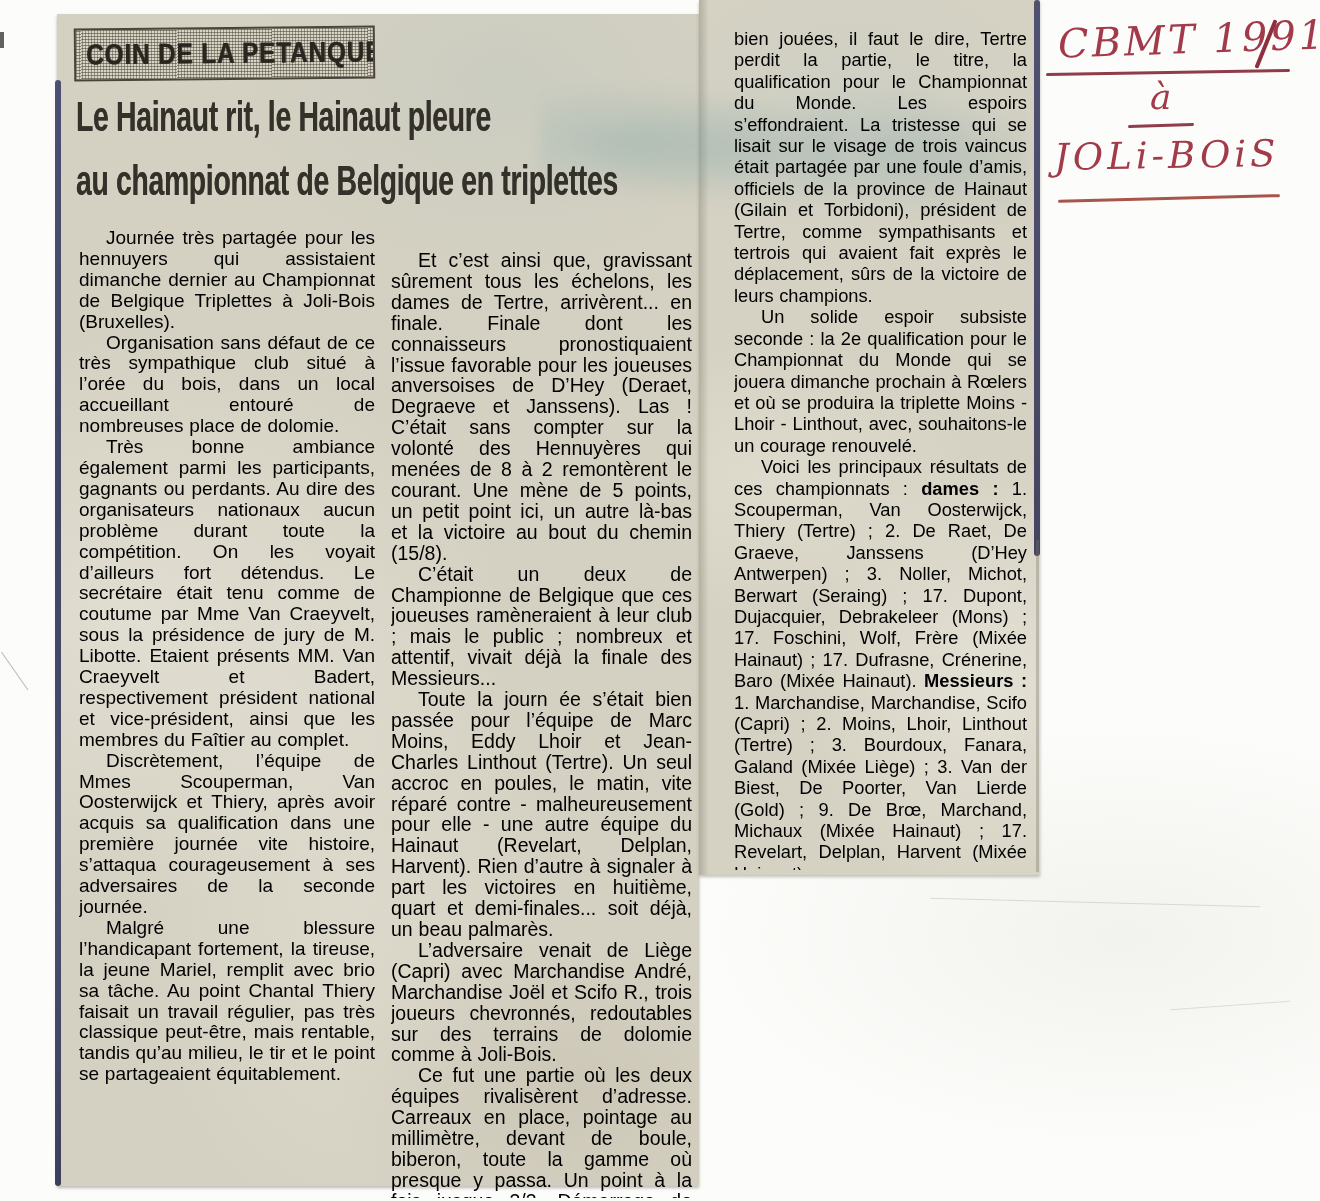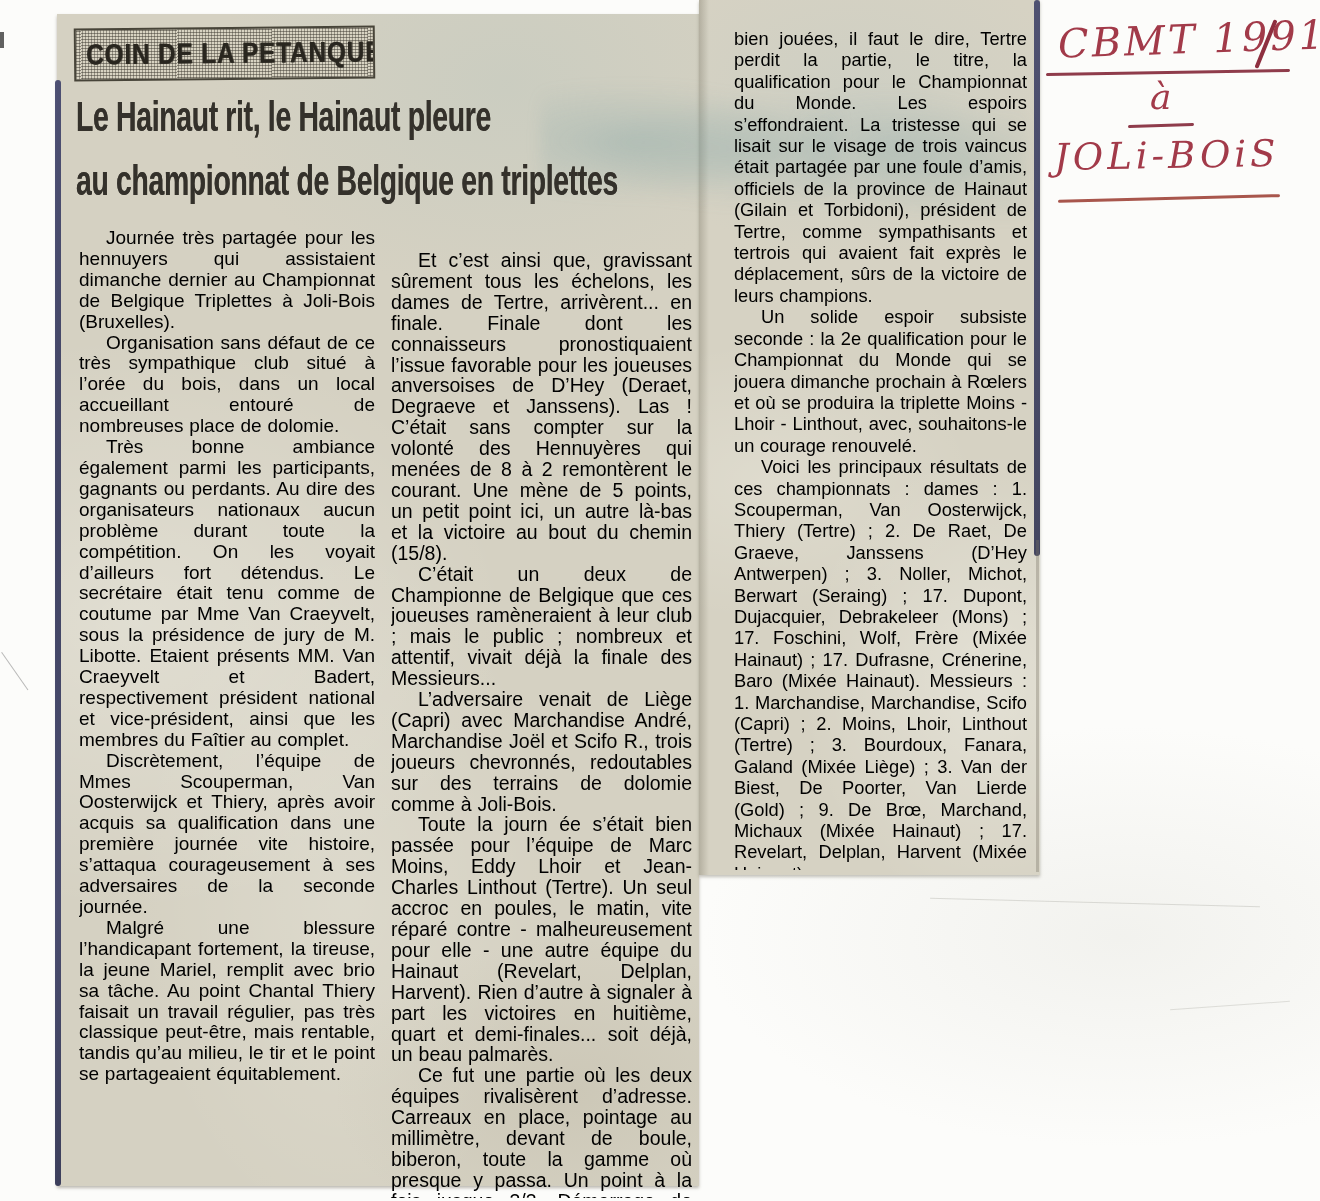--- a/index.html
+++ b/index.html
@@ -117,21 +117,21 @@
     text-align:justify;
     color:#000000;
     overflow:hidden;
     word-spacing:0.5px;
   }
   .col-1{left:79px;top:228px;width:296px;height:952px;font-size:19px;line-height:20.9px;}
   .col-2{left:391px;top:234px;width:301px;height:948px;font-size:19.5px;line-height:20.9px;margin-top:16px;}
   .col-3{left:734px;top:28px;width:293px;height:842px;font-size:18.3px;line-height:21.4px;}
   .col p{margin:0;text-indent:27px;}
   .col p.noindent{text-indent:0;}
-  .col .bold{font-weight:normal;}
+  .col .bold{font-weight:bold;}
   
   .hw{
     position:absolute;
     font-family:"DejaVu Serif", serif;font-style:italic;
     color:#a23a49;white-space:nowrap;
   }
   .hw-1{left:1058px;top:16px;font-size:40px;letter-spacing:3px;transform:rotate(-2deg);}
   .hw-2{left:1150px;top:76px;font-size:36px;}
   .hw-3{left:1054px;top:134px;font-size:37px;letter-spacing:4px;transform:rotate(-1deg);}
   .hw-underline{position:absolute;border-radius:2px;}
@@ -171,22 +171,22 @@
 <div class="col col-1">
     <p><span>Journée très partagée pour les hennuyers qui assistaient dimanche dernier au Championnat de Belgique Triplettes à Joli-Bois (Bruxelles).</span></p>
     <p><span>Organisation sans défaut de ce très sympathique club situé à l’orée du bois, dans un local accueillant entouré de nombreuses place de dolomie.</span></p>
     <p><span>Très bonne ambiance également parmi les participants, gagnants ou perdants. Au dire des organisateurs nationaux aucun problème durant toute la compétition. On les voyait d’ailleurs fort détendus. Le secrétaire était tenu comme de coutume par Mme Van Craeyvelt, sous la présidence de jury de M. Libotte. Etaient présents MM. Van Craeyvelt et Badert, respectivement président national et vice-président, ainsi que les membres du Faîtier au complet.</span></p>
     <p><span>Discrètement, l’équipe de Mmes Scouperman, Van Oosterwijck et Thiery, après avoir acquis sa qualification dans une première journée vite histoire, s’attaqua courageusement à ses adversaires de la seconde journée.</span></p>
     <p><span>Malgré une blessure l’handicapant fortement, la tireuse, la jeune Mariel, remplit avec brio sa tâche. Au point Chantal Thiery faisait un travail régulier, pas très classique peut-être, mais rentable, tandis qu’au milieu, le tir et le point se partageaient équitablement.</span></p>
   </div>
 <div class="col col-2">
     <p><span>Et c’est ainsi que, gravissant sûrement tous les échelons, les dames de Tertre, arrivèrent... en finale. Finale dont les connaisseurs pronostiquaient l’issue favorable pour les joueuses anversoises de D’Hey (Deraet, Degraeve et Janssens). Las ! C’était sans compter sur la volonté des Hennuyères qui menées de 8 à 2 remontèrent le courant. Une mène de 5 points, un petit point ici, un autre là-bas et la victoire au bout du chemin (15/8).</span></p>
     <p><span>C’était un deux de Championne de Belgique que ces joueuses ramèneraient à leur club ; mais le public ; nombreux et attentif, vivait déjà la finale des Messieurs...</span></p>
+    <p><span>Toute la journ ée s’était bien passée pour l’équipe de Marc Moins, Eddy Lhoir et Jean-Charles Linthout (Tertre). Un seul accroc en poules, le matin, vite réparé contre - malheureusement pour elle - une autre équipe du Hainaut (Revelart, Delplan, Harvent). Rien d’autre à signaler à part les victoires en huitième, quart et demi-finales... soit déjà, un beau palmarès.</span></p>
     <p><span>L’adversaire venait de Liège (Capri) avec Marchandise André, Marchandise Joël et Scifo R., trois joueurs chevronnés, redoutables sur des terrains de dolomie comme à Joli-Bois.</span></p>
-    <p><span>Toute la journ ée s’était bien passée pour l’équipe de Marc Moins, Eddy Lhoir et Jean-Charles Linthout (Tertre). Un seul accroc en poules, le matin, vite réparé contre - malheureusement pour elle - une autre équipe du Hainaut (Revelart, Delplan, Harvent). Rien d’autre à signaler à part les victoires en huitième, quart et demi-finales... soit déjà, un beau palmarès.</span></p>
     <p><span>Ce fut une partie où les deux équipes rivalisèrent d’adresse. Carreaux en place, pointage au millimètre, devant de boule, biberon, toute la gamme où presque y passa. Un point à la fois jusque 3/3. Démarrage de Tertre : 8/3. Rattrapage du Capri : 8/8. Equilibre jusque 12/12. Et c’est là, qu’en deux mènes malheureuses, pas très</span></p>
   </div>
 <div class="col col-3">
     <p class="noindent"><span>bien jouées, il faut le dire, Tertre perdit la partie, le titre, la qualification pour le Championnat du Monde. Les espoirs s’effondraient. La tristesse qui se lisait sur le visage de trois vaincus était partagée par une foule d’amis, officiels de la province de Hainaut (Gilain et Torbidoni), président de Tertre, comme sympathisants et tertrois qui avaient fait exprès le déplacement, sûrs de la victoire de leurs champions.</span></p>
     <p><span>Un solide espoir subsiste seconde : la 2e qualification pour le Championnat du Monde qui se jouera dimanche prochain à Rœlers et où se produira la triplette Moins - Lhoir - Linthout, avec, souhaitons-le un courage renouvelé.</span></p>
     <p><span>Voici les principaux résultats de ces championnats : </span><span class="bold">dames :</span><span> 1. Scouperman, Van Oosterwijck, Thiery (Tertre) ; 2. De Raet, De Graeve, Janssens (D’Hey Antwerpen) ; 3. Noller, Michot, Berwart (Seraing) ; 17. Dupont, Dujacquier, Debrakeleer (Mons) ; 17. Foschini, Wolf, Frère (Mixée Hainaut) ; 17. Dufrasne, Crénerine, Baro (Mixée Hainaut). </span><span class="bold">Messieurs :</span><span> 1. Marchandise, Marchandise, Scifo (Capri) ; 2. Moins, Lhoir, Linthout (Tertre) ; 3. Bourdoux, Fanara, Galand (Mixée Liège) ; 3. Van der Biest, De Poorter, Van Lierde (Gold) ; 9. De Brœ, Marchand, Michaux (Mixée Hainaut) ; 17. Revelart, Delplan, Harvent (Mixée Hainaut).</span></p>
   </div>
 
 <div class="hw hw-1">CBMT 1991</div>
 <div class="hw-slash"></div>

